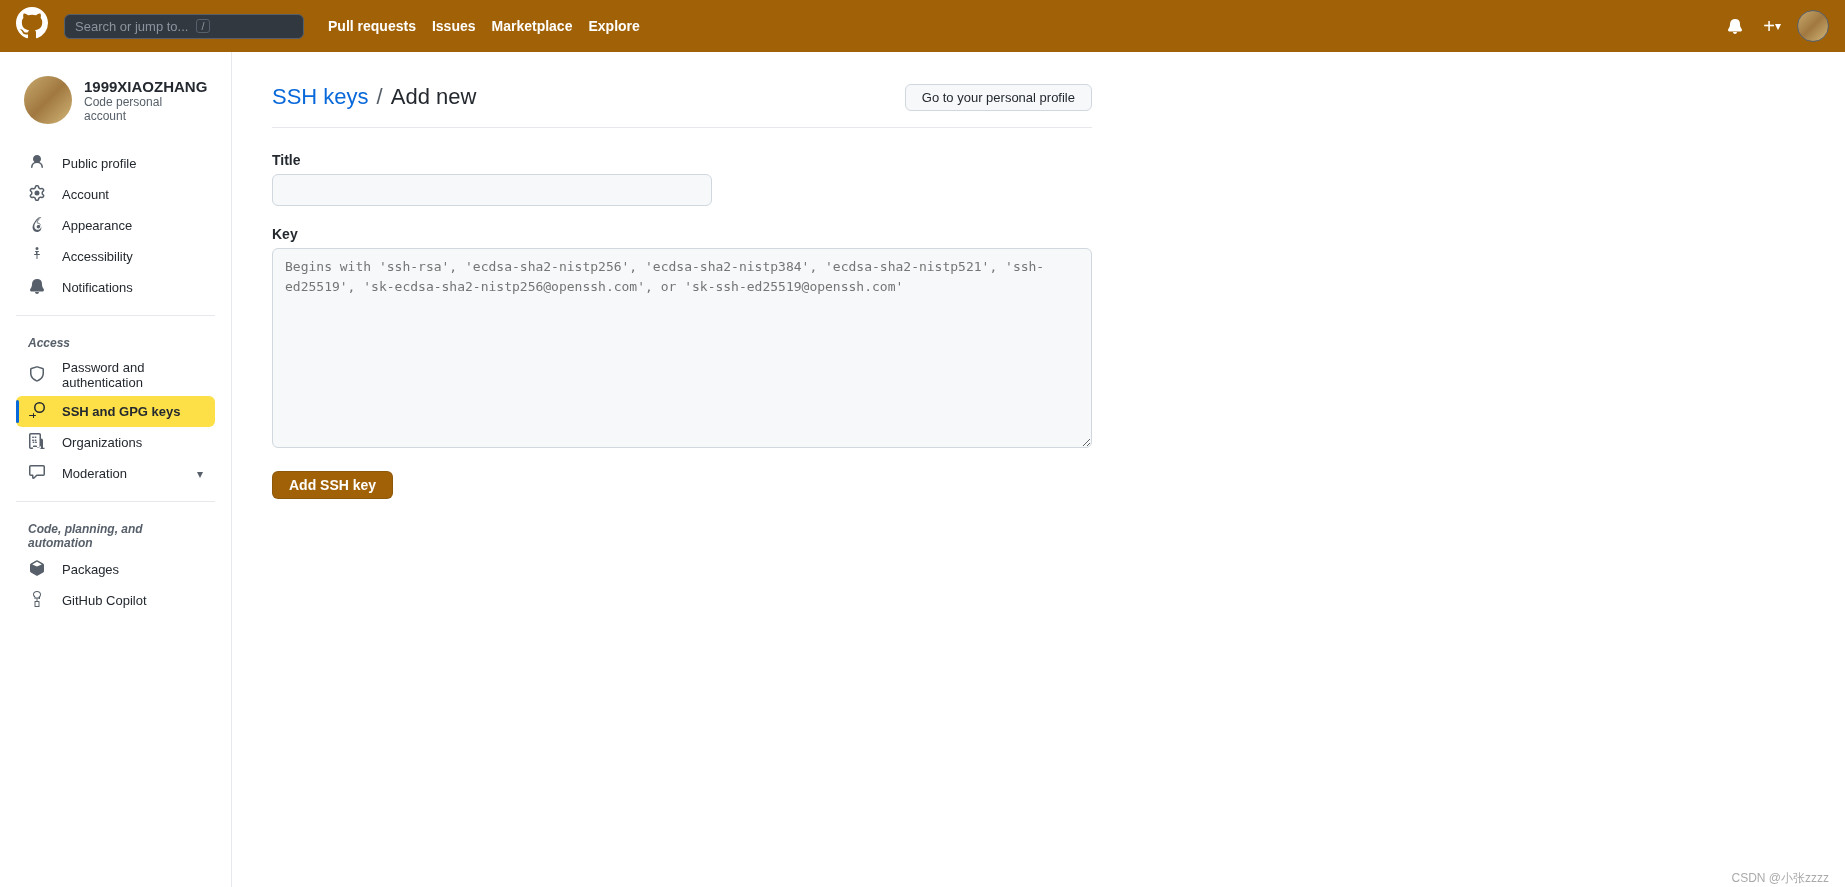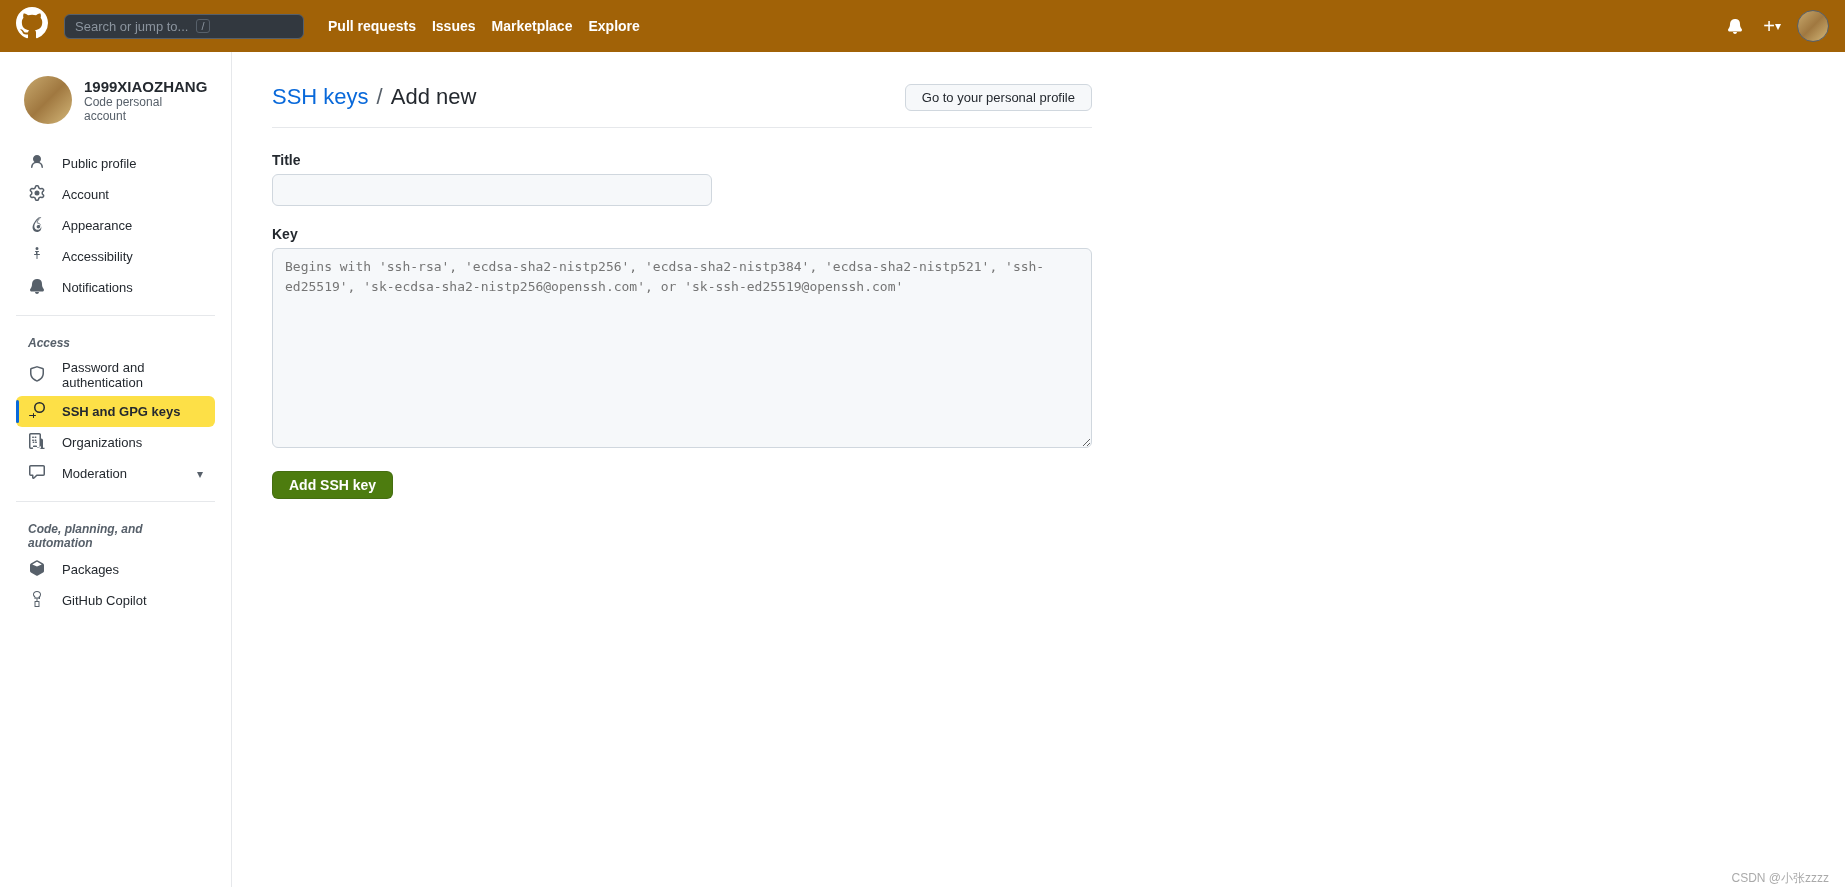--- a/index.html
+++ b/index.html
@@ -121,21 +121,21 @@
     .form-textarea {
       width: 860px; max-width: 100%;
       padding: 8px 12px; font-size: 13px; font-family: monospace;
       border: 1px solid #d0d7de; border-radius: 6px;
       background: #f6f8fa; color: #57606a; outline: none;
       resize: vertical; min-height: 200px; line-height: 1.5;
     }
 
     .btn-add-ssh {
       padding: 5px 16px; font-size: 14px; font-weight: 600;
-      background: #4d7c0f; color: #fff; border: 1px solid rgba(27,31,36,0.15);
+      background: #a16207; color: #fff; border: 1px solid rgba(27,31,36,0.15);
       border-radius: 6px; cursor: pointer;
     }
 
     
     .watermark { position: fixed; bottom: 0; right: 16px; font-size: 12px; color: #aaa; }
   </style>
 </head>
 <body>
 
 <nav class="topnav">

